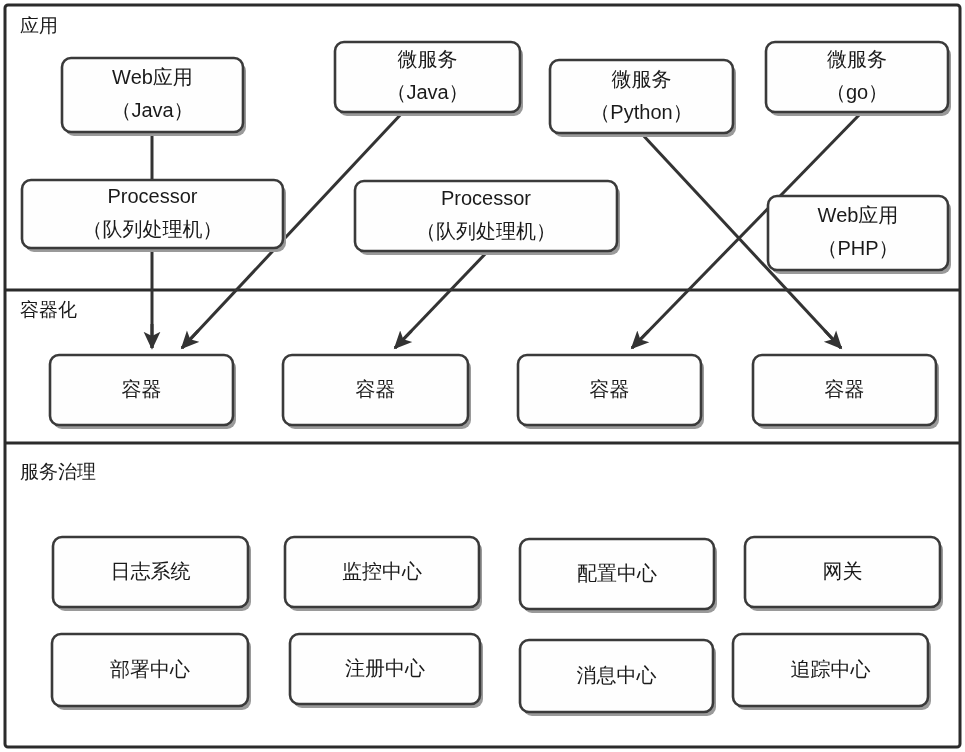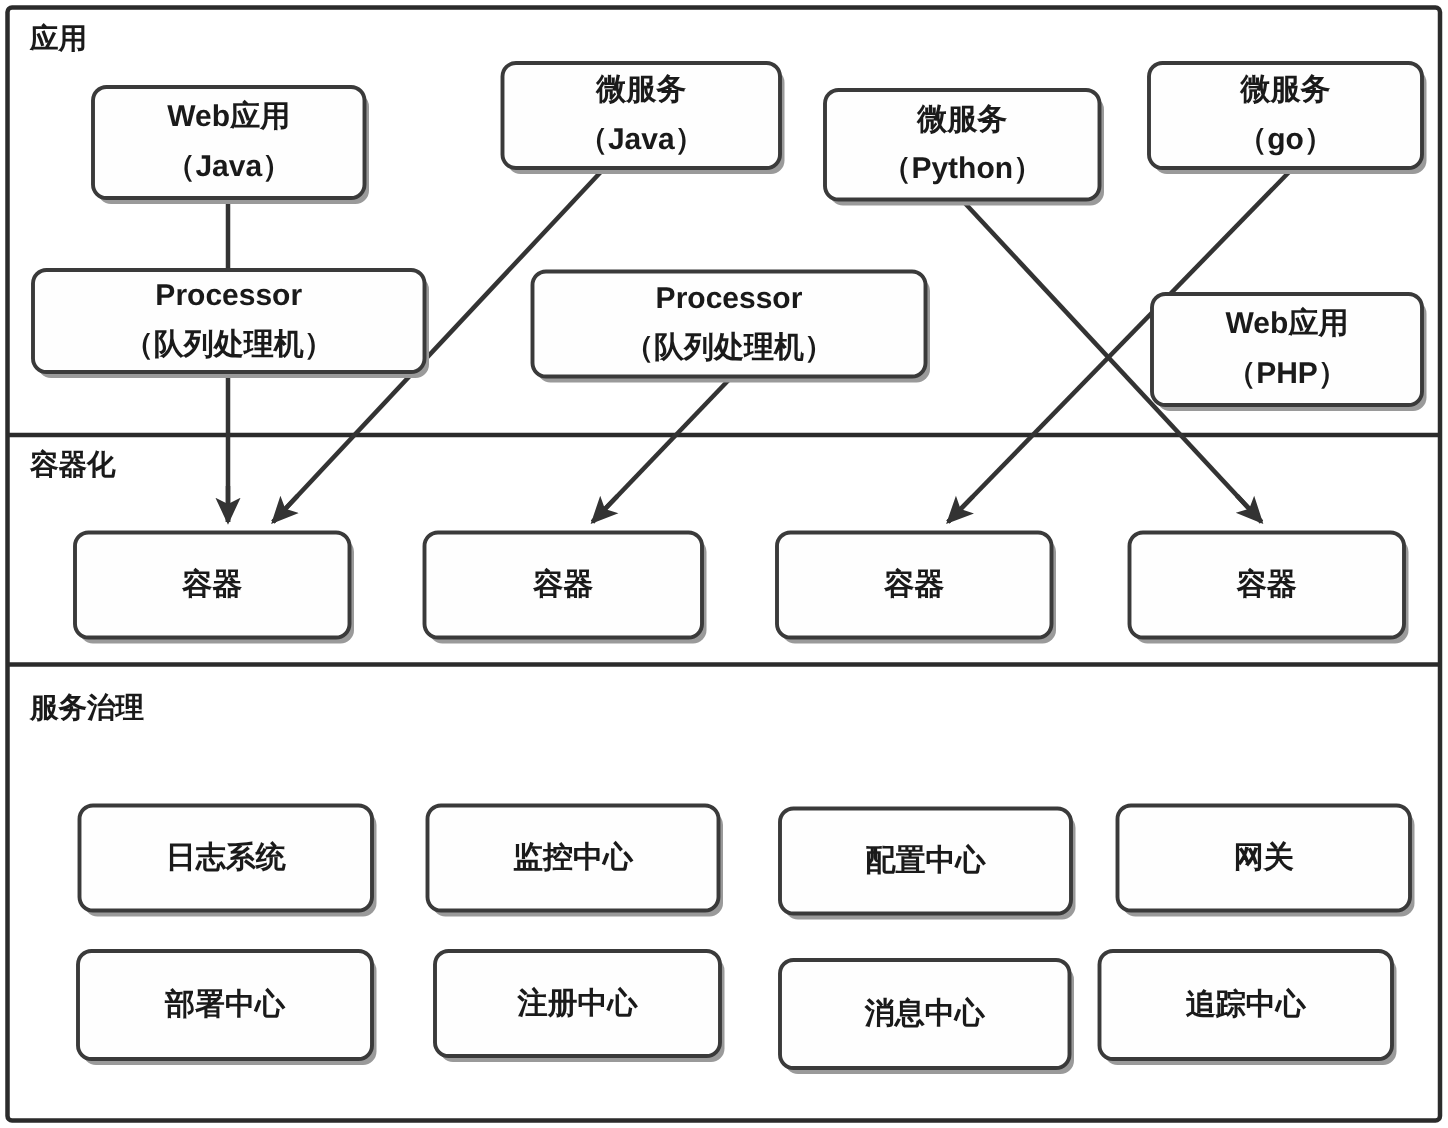--- a/index.html
+++ b/index.html
@@ -12,21 +12,20 @@
     width: 965px;
     height: 752px;
     font-family: "Liberation Sans", "DejaVu Sans", sans-serif;
     overflow: hidden;
   }
   #diagram-root {
     position: relative;
     width: 965px;
     height: 752px;
     background: #ffffff;
-    font-weight: bold;
   }
   svg.diagram {
     display: block;
     width: 965px;
     height: 752px;
   }
   .frame-rect {
     fill: #ffffff;
     stroke: #2b2b2b;
     stroke-width: 3;

